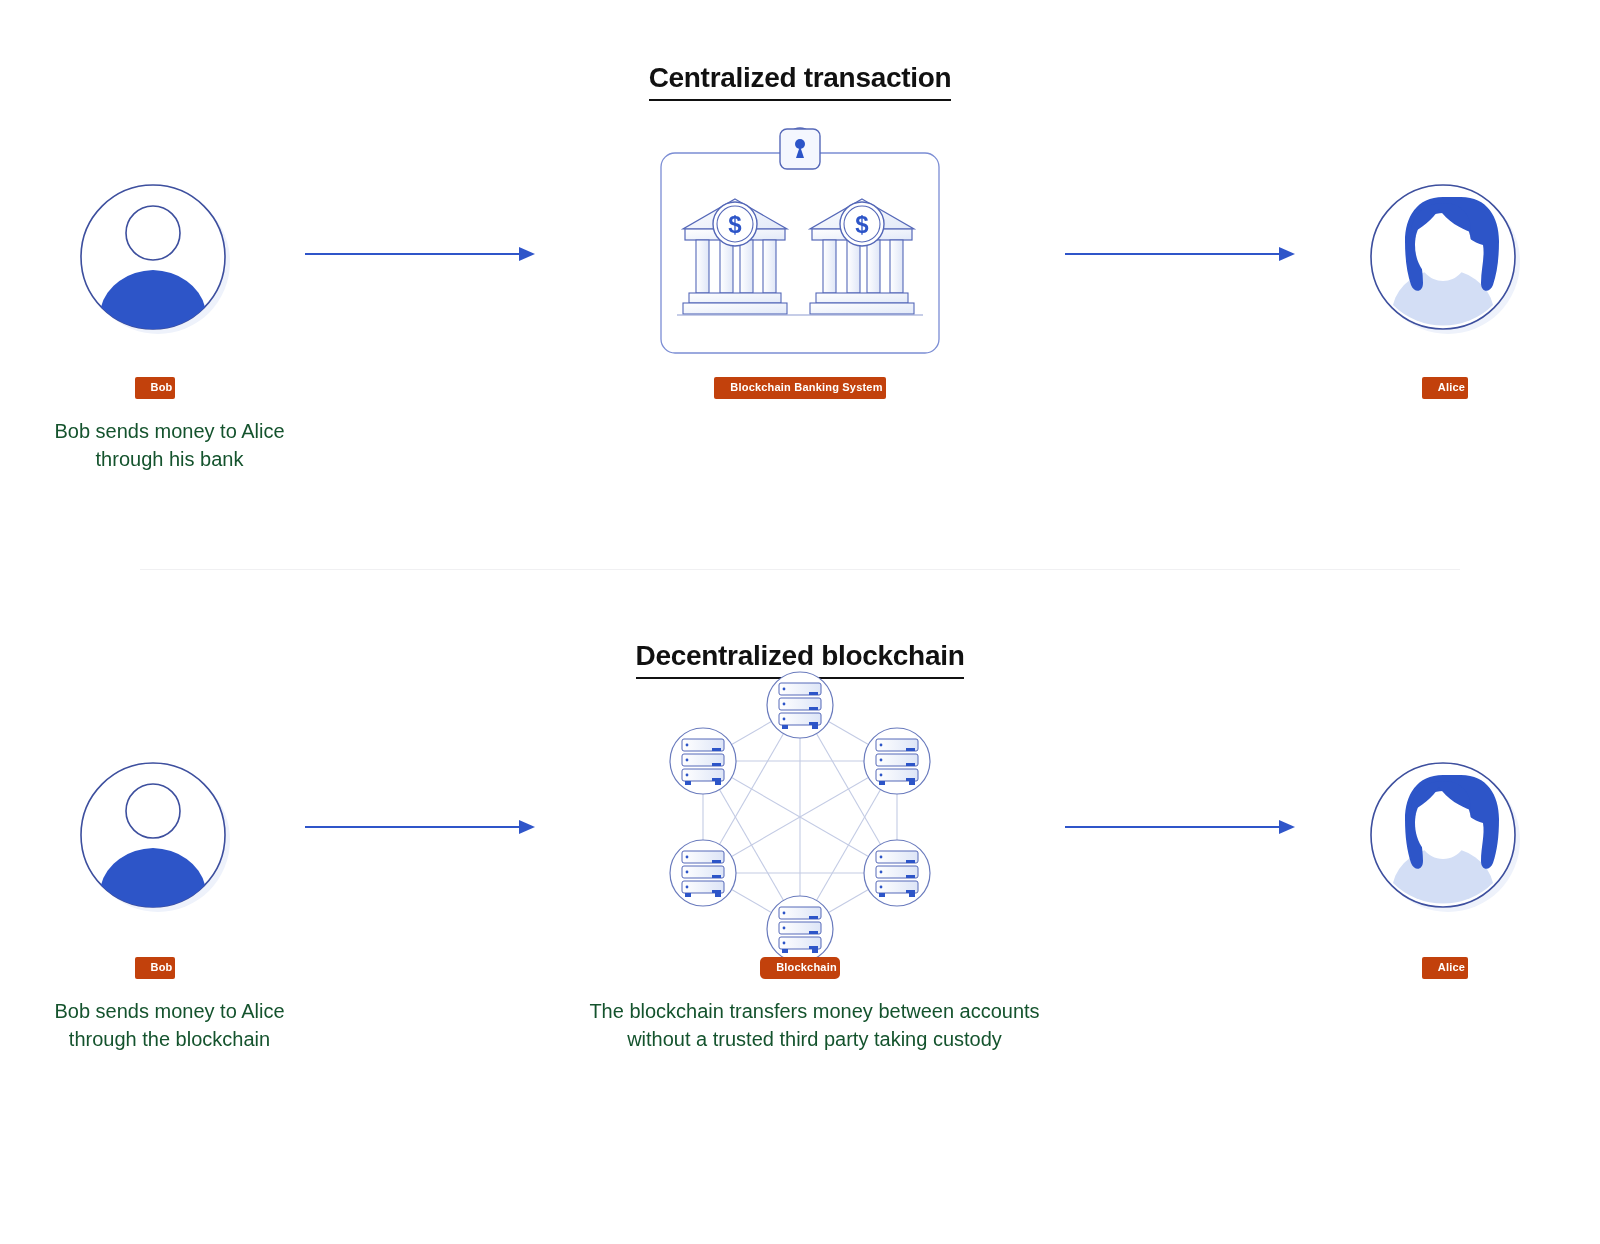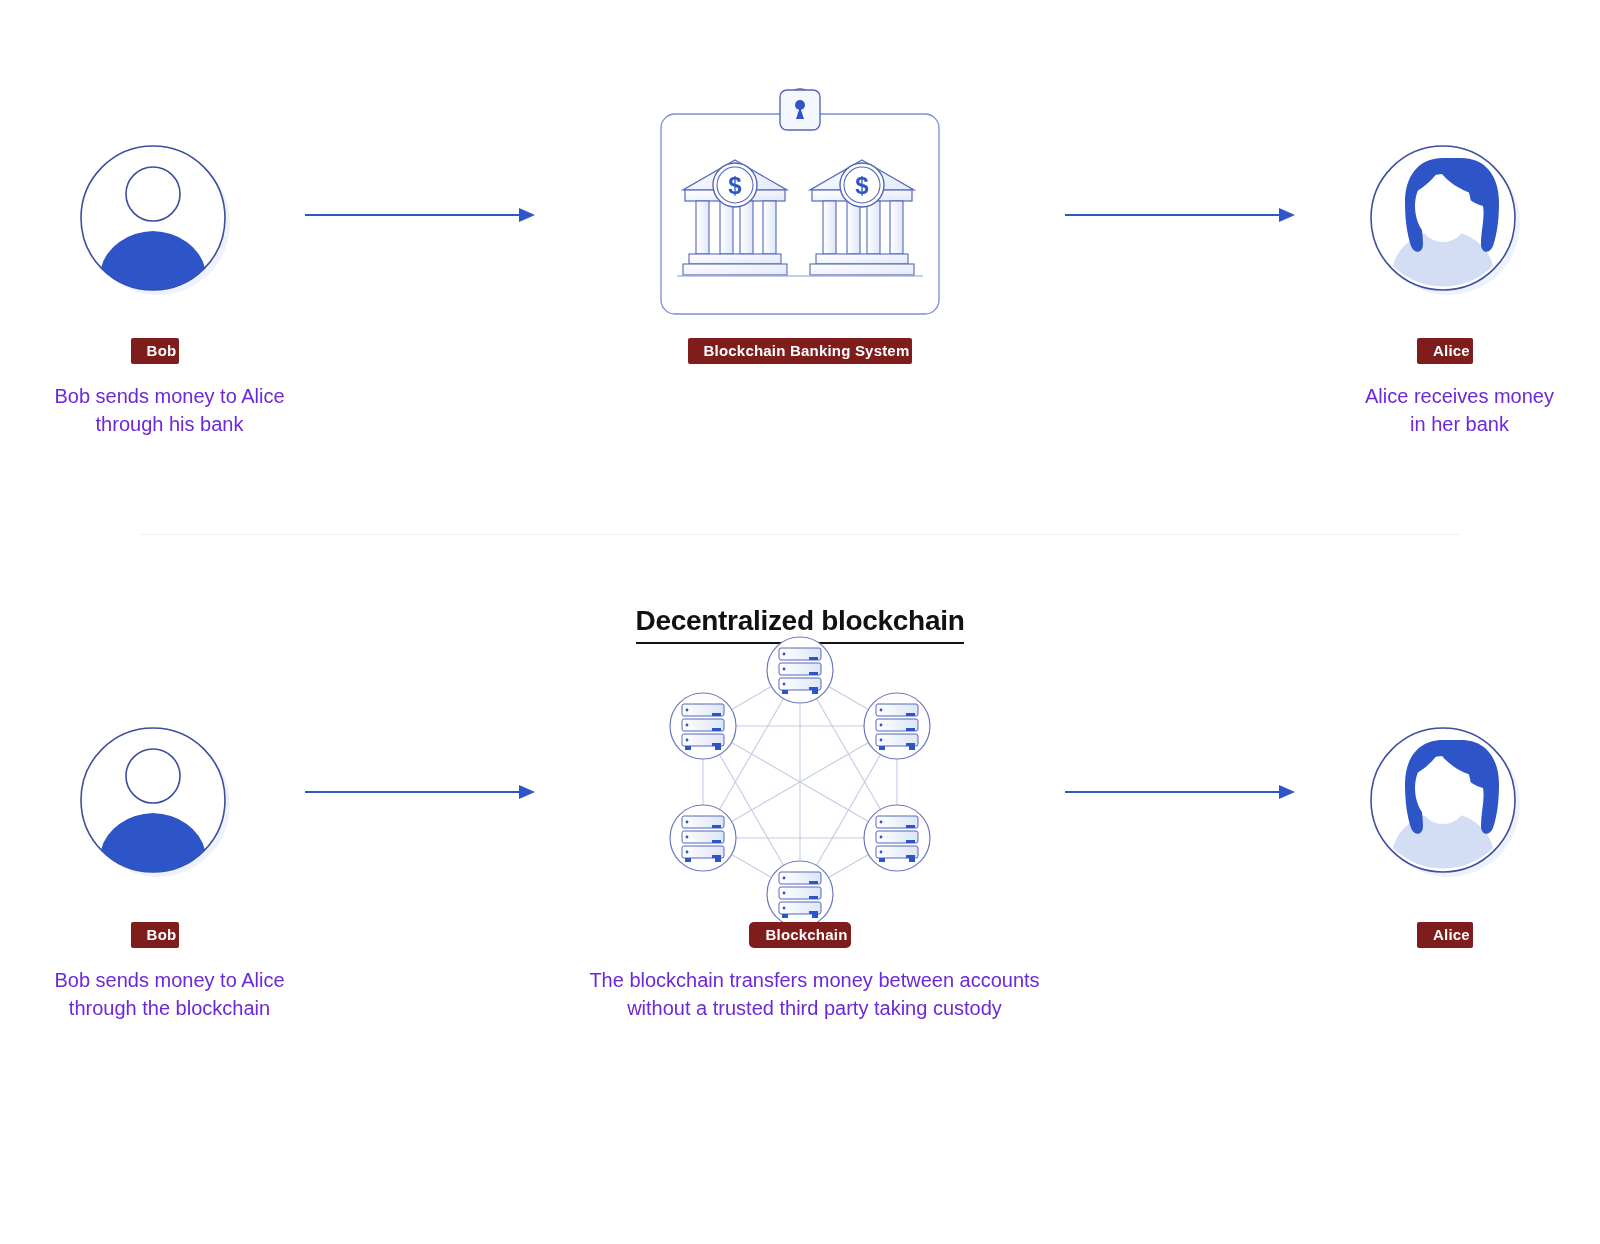--- a/index.html
+++ b/index.html
@@ -49,52 +49,55 @@
     flex-direction: column;
     align-items: center;
   }
   .col-person { width: 290px; }
   .col-center { width: 520px; }
   .col-arrow  { width: 240px; display:flex; align-items:center; justify-content:center; }
 
   
   .badge {
     display: inline-block;
-    background: #7f1d1d;
+    background: #c2410c;
     color: #ffffff;
-    font-size: 15px;
+    font-size: 11px;
     font-weight: 700;
     letter-spacing: 0.2px;
     padding: 5px 3px 6px 16px;
     border-radius: 5px;
     line-height: 1;
     white-space: nowrap;
   }
   .badge-sq { border-radius: 2px; }
 
   .caption {
     margin-top: 18px;
     text-align: center;
     font-size: 20px;
     line-height: 1.42;
-    color: #6d28d9;
+    color: #14532d;
     white-space: pre-line;
     margin-left: 29px;
   }
 
   
   .fig { display: flex; align-items: flex-end; justify-content: center; }
 </style>
 </head>
 <body>
 
 <div class="page">
 
   <div class="section" style="padding-top:62px;">
 
+    <div class="section-title">
+      <span>Centralized transaction</span>
+    </div>
 
     <div class="row" style="margin-top:58px;">
 
       <div class="col col-person">
         <div class="fig" style="height:190px;">
           <svg width="180" height="180" viewBox="0 0 180 180">
             <ellipse cx="93" cy="93" rx="72" ry="72" fill="#eef2fb"></ellipse>
             <circle cx="88" cy="88" r="72" fill="#ffffff" stroke="#3d4f9e" stroke-width="1.6"></circle>
             <circle cx="88" cy="64" r="27" fill="#ffffff" stroke="#3d4f9e" stroke-width="1.6"></circle>
             <path d="M88 101 a55 46 0 0 1 52 37 a72 72 0 0 1 -104 0 a55 46 0 0 1 52 -37 z" fill="#2d55c8"></path>
@@ -186,22 +189,20 @@
             <g clip-path="url(#ac1)">
               <path d="M88 100 a52 44 0 0 1 50 36 a71 71 0 0 1 -100 0 a52 44 0 0 1 50 -36 z" fill="#d3def5"></path>
               <path d="M88 28 c-26 0 -38 20 -38 44 c0 18 2 32 6 44 c3 8 12 8 12 -2 c0 -14 -4 -28 -2 -40 c12 -2 26 -10 32 -22 c8 14 22 22 30 24 c2 12 -2 24 -2 38 c0 10 9 10 12 2 c4 -12 6 -26 6 -44 c0 -24 -12 -44 -38 -44 z" fill="#2d55c8"></path>
               <path d="M88 44 c-18 0 -28 14 -28 32 c0 20 12 36 28 36 c16 0 28 -16 28 -36 c0 -18 -10 -32 -28 -32 z" fill="#ffffff"></path>
               <path d="M88 34 c-20 0 -32 14 -32 30 c10 -4 22 -14 28 -24 c8 12 22 20 32 23 c1 -16 -9 -29 -28 -29 z" fill="#2d55c8"></path>
             </g>
           </svg>
         </div>
         <div style="height:28px;"></div>
         <div class="badge badge-sq">Alice</div>
-        <div class="caption">Alice receives money
-in her bank</div>
       </div>
 
     </div>
   </div>
 
   <div class="divider" style="margin-top:95px;"></div>
 
   <div class="section" style="padding-top:70px;">
 
     <div class="section-title">

